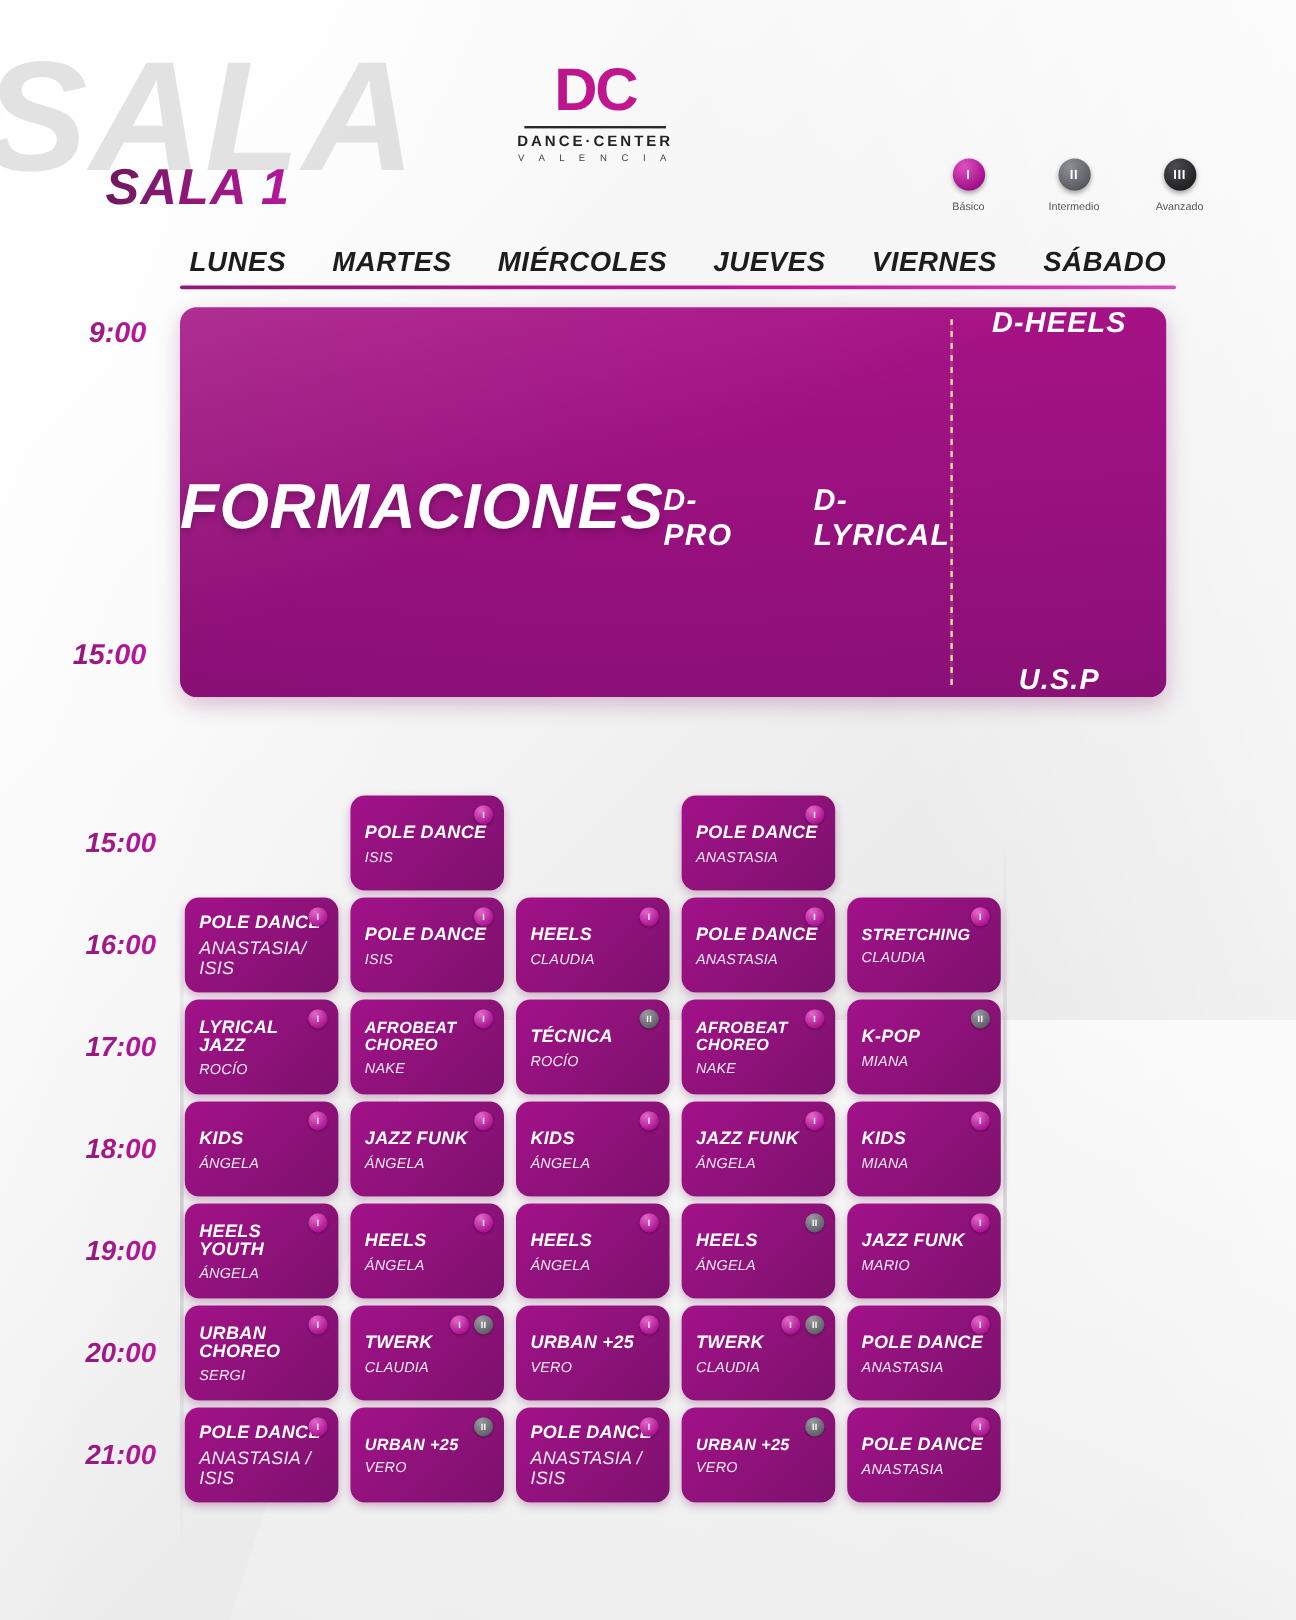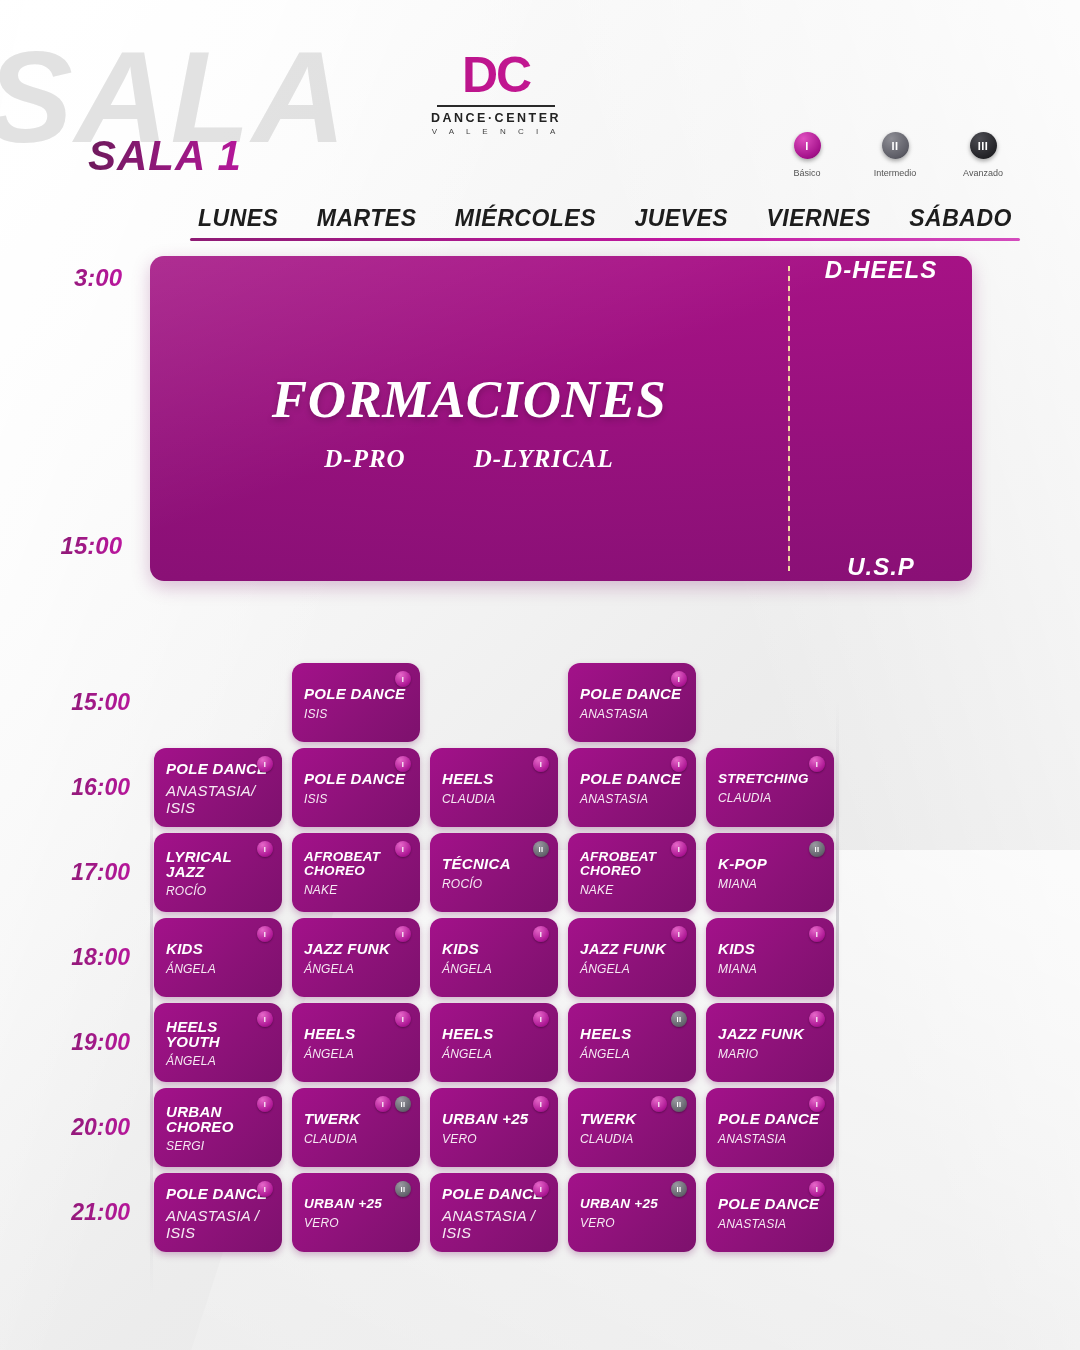--- a/index.html
+++ b/index.html
@@ -51,40 +51,40 @@
     display:flex;align-items:center;justify-content:center;
     color:#fff;font-size:11px;font-weight:bold;letter-spacing:0.5px;
     box-shadow:0 2px 4px rgba(0,0,0,.35);
   }
   .lev1{background:radial-gradient(circle at 35% 25%,#e04fc0,#a4128b 70%,#6d0a5e);}
   .lev2{background:radial-gradient(circle at 35% 25%,#8e8e95,#5d5d66 70%,#3b3b42);}
   .lev3{background:radial-gradient(circle at 35% 25%,#4c4c52,#232327 70%,#111114);}
   .legend-item span{font-size:9px;color:#555;}
 
   
-  .days{position:absolute;top:205px;left:150px;width:830px;margin-left:40px;}
+  .days{position:absolute;top:205px;left:150px;width:830px;}
   .days-row{display:flex;justify-content:space-between;align-items:flex-end;padding:0 8px 6px 8px;}
   .day{
     font-size:23px;font-style:italic;font-weight:bold;color:#1d1d1d;
     letter-spacing:0.5px;
   }
   .days-rule{height:3px;background:linear-gradient(90deg,#8e1b74,#c117a0 60%,#d44cbd);border-radius:2px;}
 
   
   .banner{
     position:absolute;top:256px;left:150px;width:822px;height:325px;
     border-radius:14px;overflow:hidden;
     background:
       linear-gradient(180deg,rgba(168,18,134,.92),rgba(138,16,118,.95)),
       linear-gradient(120deg,#6b1060,#a4128b 50%,#7d1170);
     box-shadow:0 6px 18px rgba(120,10,100,.25);
   }
   .banner .sheen{position:absolute;inset:0;background:linear-gradient(160deg,rgba(255,255,255,.12),rgba(255,255,255,0) 45%);}
   .banner-inner{position:absolute;inset:0;display:flex;}
-  .banner-left{flex:1;display:flex;flex-direction:column;align-items:center;justify-content:center;padding-top:8px;font-family:Liberation Serif, serif;}
+  .banner-left{flex:1;display:flex;align-items:center;justify-content:center;padding-top:8px;}
   .b-title1{font-size:53px;font-weight:bold;font-style:italic;color:#fff;letter-spacing:0.5px;line-height:1.05;text-shadow:0 3px 6px rgba(0,0,0,.22);}
   .b-title2{font-size:53px;font-weight:bold;font-style:italic;color:#f6e6a8;letter-spacing:0.5px;line-height:1.05;text-shadow:0 3px 6px rgba(0,0,0,.22);}
   .b-subs{display:flex;gap:68px;margin-top:18px;}
   .b-sub{font-size:25px;font-weight:bold;font-style:italic;color:#fff;letter-spacing:1px;}
   .banner-div{width:2px;align-self:stretch;margin:10px 0;background:repeating-linear-gradient(180deg,#f3dfa4 0 5px,rgba(243,223,164,.15) 5px 10px);}
   .banner-right{width:182px;display:flex;flex-direction:column;align-items:center;justify-content:space-between;gap:12px;}
   .b-right-item{font-size:24px;font-weight:bold;font-style:italic;color:#fff;letter-spacing:1px;}
 
   
   .hour-lbl{
@@ -171,21 +171,21 @@
     <div class="day">LUNES</div>
     <div class="day">MARTES</div>
     <div class="day">MIÉRCOLES</div>
     <div class="day">JUEVES</div>
     <div class="day">VIERNES</div>
     <div class="day">SÁBADO</div>
   </div>
   <div class="days-rule"></div>
 </div>
 
-<div class="hour-lbl" style="top:264px;left:30px;">3:00</div>
+<div class="hour-lbl" style="top:264px;left:30px;">9:00</div>
 <div class="hour-lbl" style="top:532px;left:30px;">15:00</div>
 
 <div class="banner">
   <div class="sheen"></div>
   <div class="banner-inner">
     <div class="banner-left">
       <div class="b-title1">FORMACIONES</div>
       <div class="b-subs">
         <div class="b-sub">D-PRO</div>
         <div class="b-sub">D-LYRICAL</div>

